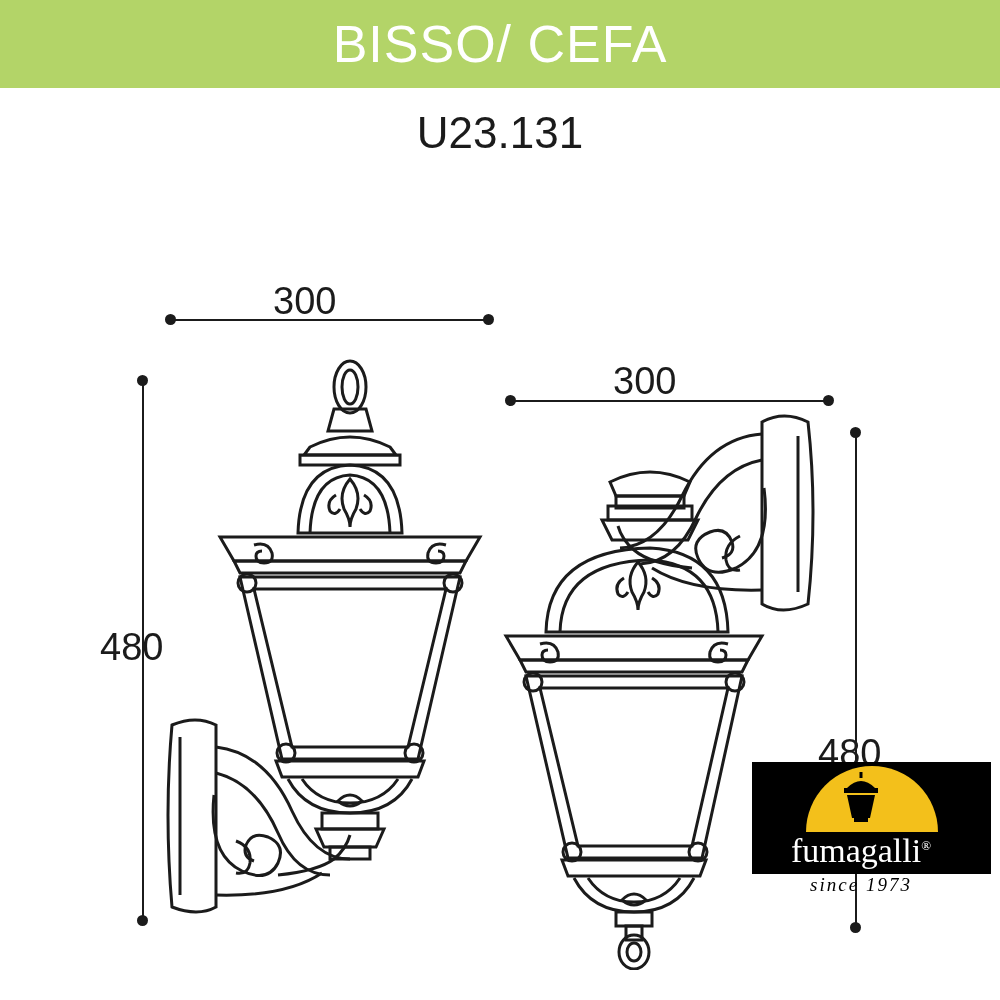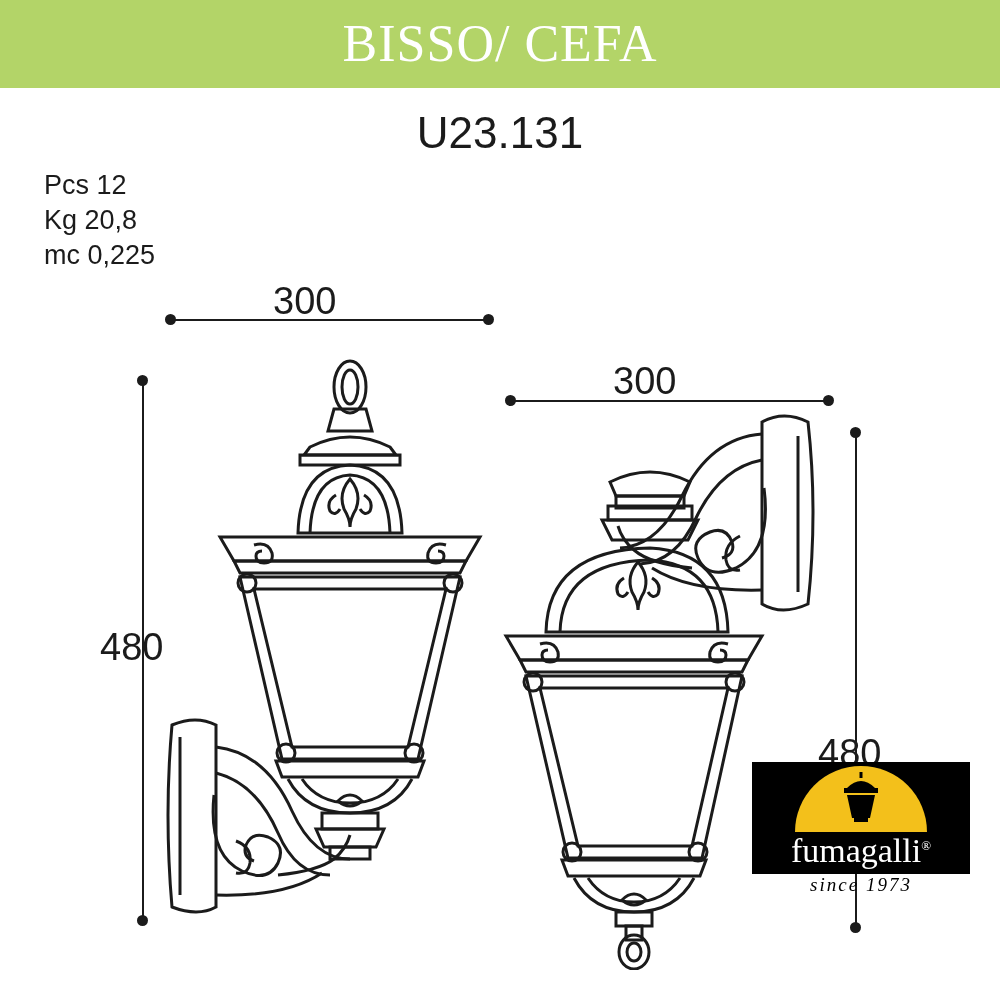--- a/index.html
+++ b/index.html
@@ -31,21 +31,21 @@
     position: absolute;
     left: 0;
     top: 0;
     width: 1000px;
     height: 88px;
     line-height: 88px;
     text-align: center;
     font-size: 52px;
     color: #ffffff;
     letter-spacing: 1px;
-    font-family: Liberation Serif, serif;
+    font-family: Liberation Sans, sans-serif;
   }
   
   .product-code {
     position: absolute;
     left: 0;
     top: 108px;
     width: 1000px;
     text-align: center;
     font-size: 44px;
     color: #1b1b1b;
@@ -104,20 +104,21 @@
     width: 218px;
     height: 225px;
   }
   .logo-badge {
     position: absolute;
     left: 0;
     top: 0;
     width: 218px;
     height: 112px;
     background: #000000;
+    padding-left: 21px;
   }
   .logo-arc {
     position: absolute;
     left: 50%;
     top: 4px;
     transform: translateX(-50%);
     width: 132px;
     height: 66px;
     background: #f3c01b;
     border-radius: 66px 66px 0 0;
@@ -161,25 +162,20 @@
 </head>
 <body>
 
 <div class="page">
 
   <div class="header-band"></div>
   <div class="header-title">BISSO/ CEFA</div>
 
   <div class="product-code">U23.131</div>
 
-  <div class="specs">
-    <div>Pcs 12</div>
-    <div>Kg 20,8</div>
-    <div>mc 0,225</div>
-  </div>
 
   <div class="dim-label" id="dim-top-left">300</div>
   <div class="dim-label" id="dim-top-right">300</div>
   <div class="dim-label" id="dim-left-480">480</div>
   <div class="dim-label" id="dim-right-480">480</div>
 
   <div class="dim-line h-line" style="left:170px; top:319px; width:318px;"></div>
   <div class="dot" style="left:165px; top:314px;"></div>
   <div class="dot" style="left:483px; top:314px;"></div>
 

